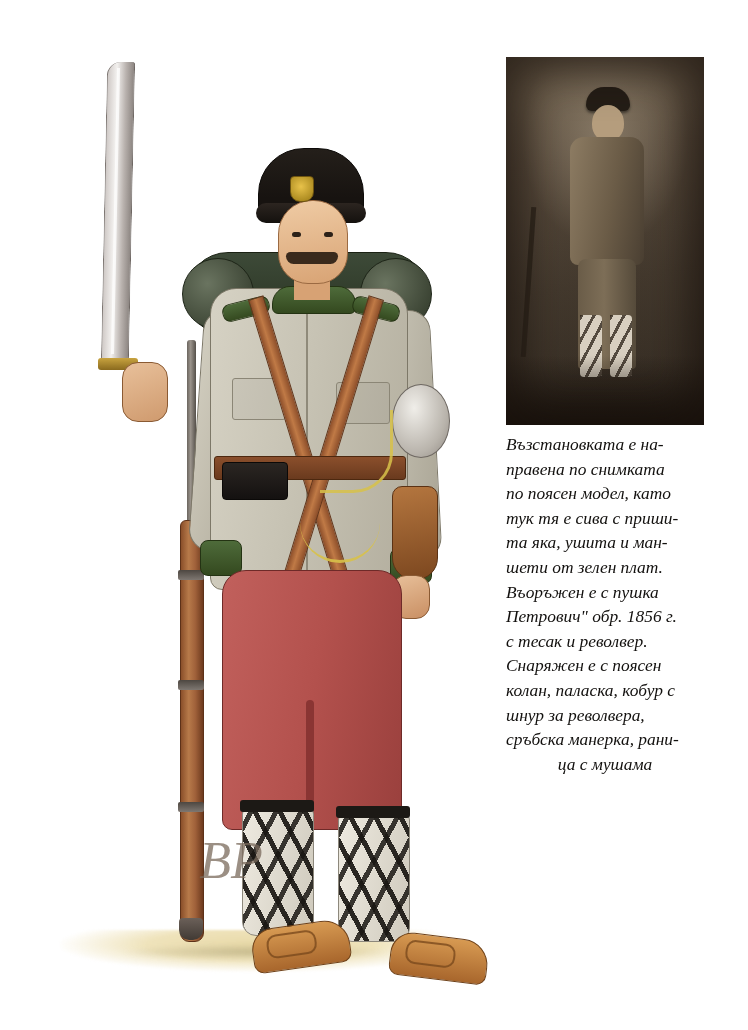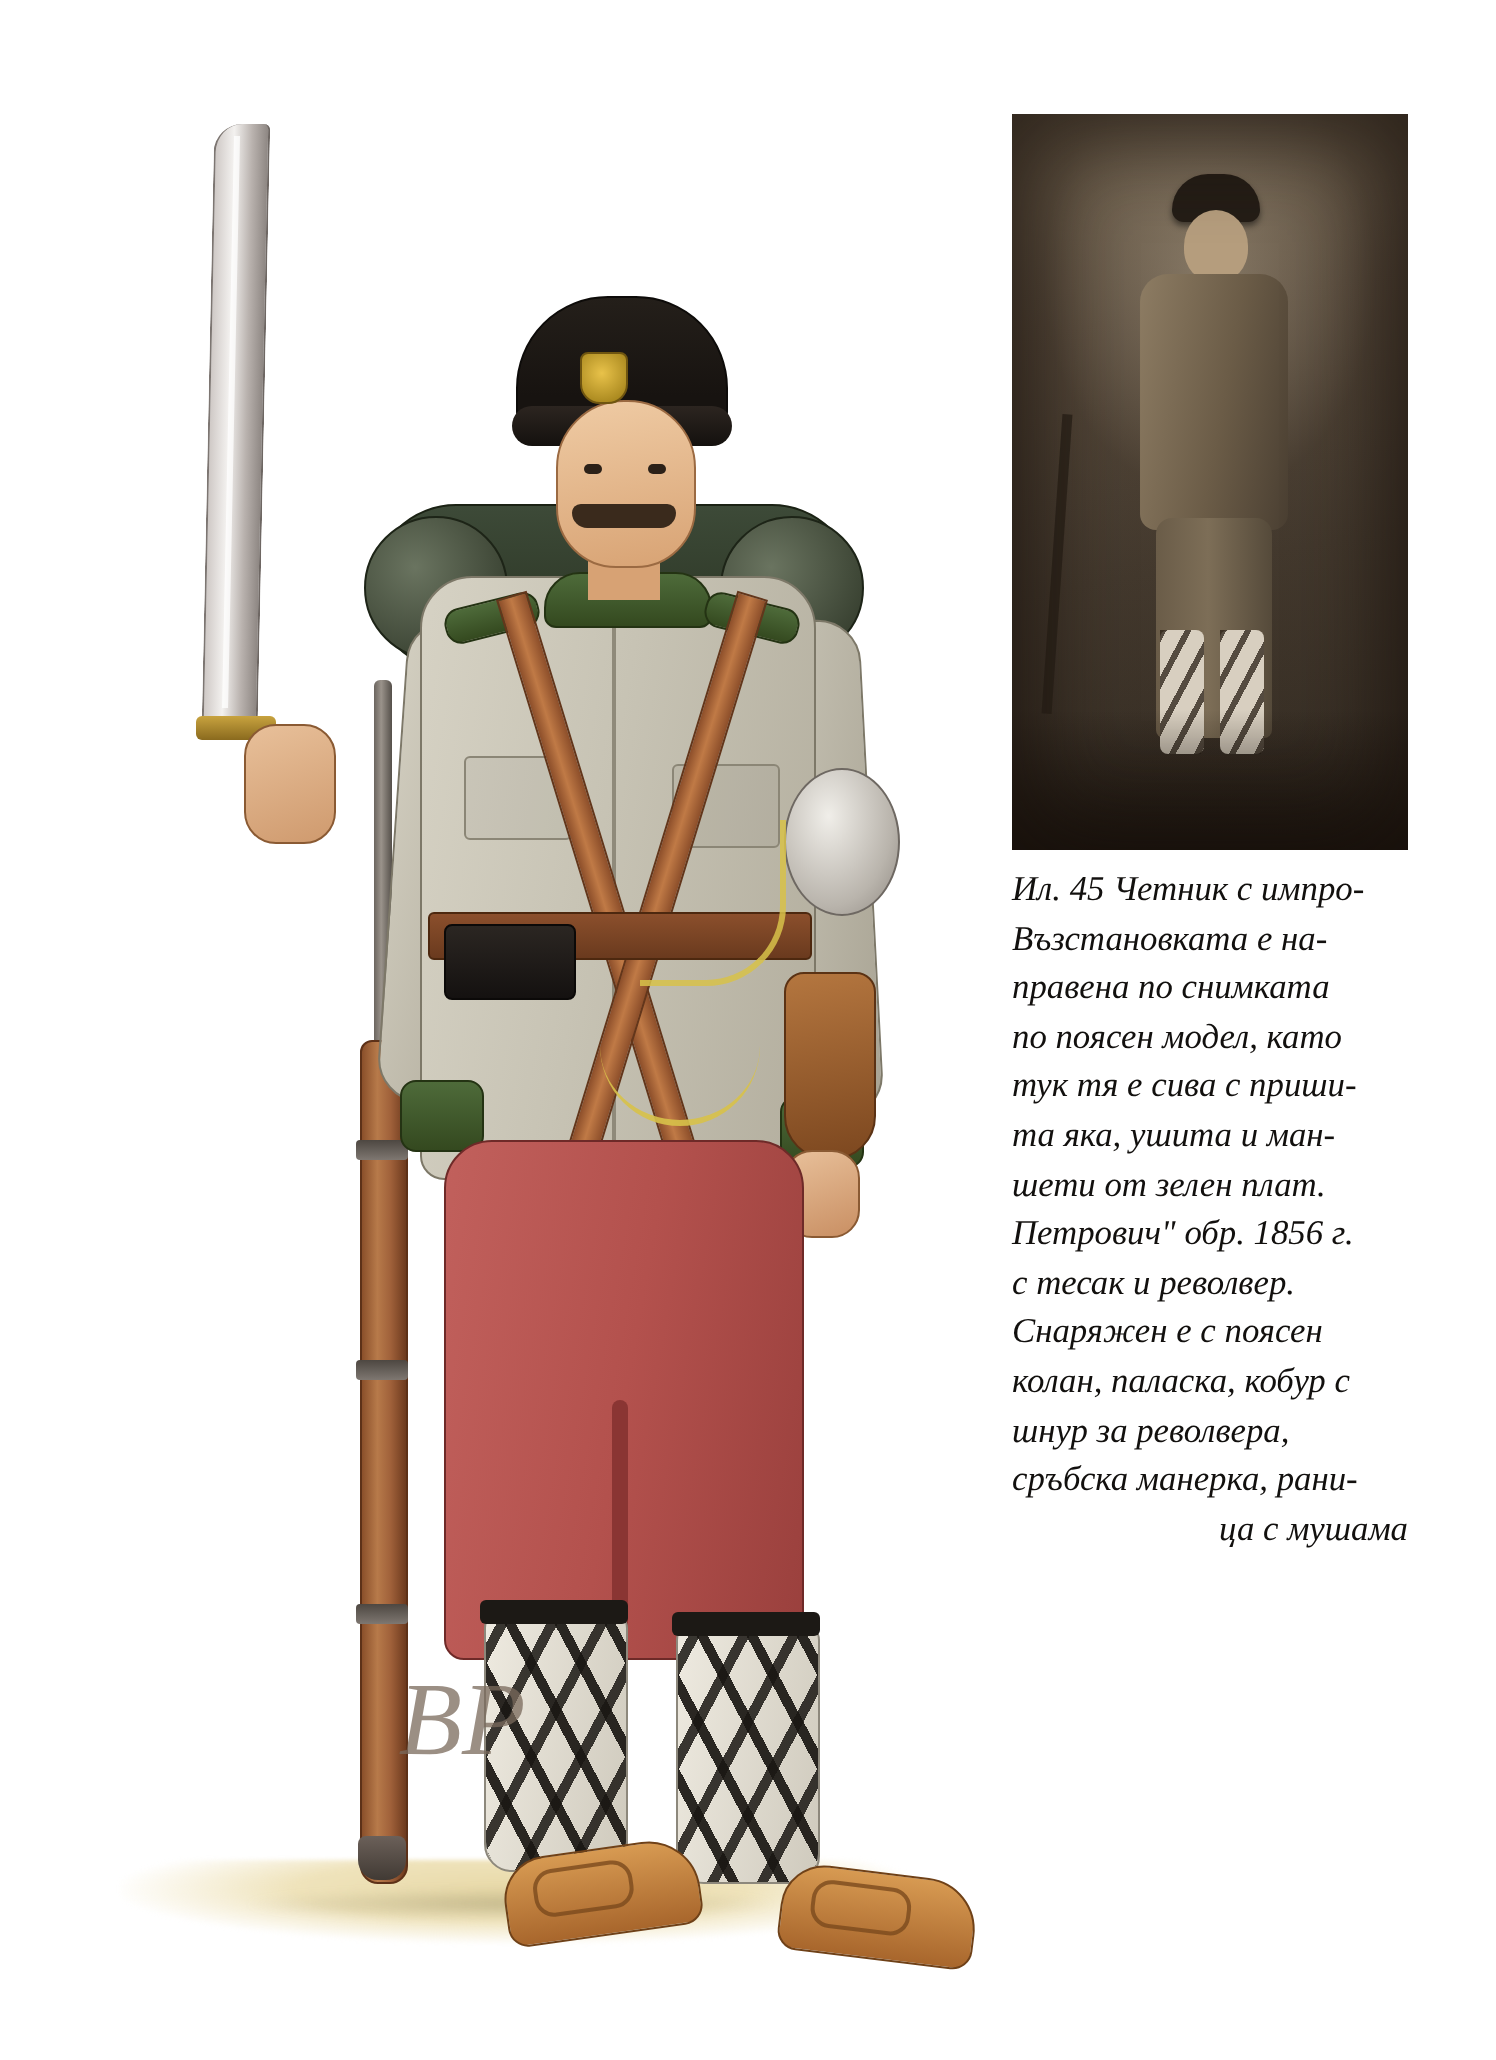--- a/index.html
+++ b/index.html
@@ -114,21 +114,21 @@
     width: 198px;
     font-family: "Liberation Serif", serif;
     font-style: italic;
     font-size: 17.4px;
     line-height: 24.6px;
     color: #12100e;
     text-align: justify;
     text-justify: inter-word;
   }
   .caption p { margin: 0; }
-  .caption .lastline { text-align: right; font-style: italic; }
+  .caption .lastline { text-align: center; font-style: italic; }
 
   
   .illus {
     position: absolute;
     left: 0;
     top: 0;
     width: 506px;
     height: 1030px;
   }
   .ground {
@@ -606,27 +606,27 @@
         <div class="ph-wrapL"></div>
         <div class="ph-wrapR"></div>
       </div>
       <div class="ph-rifle"></div>
       <div class="ph-shadow"></div>
       <div class="ph-vign"></div>
     </div>
   </div>
 
   <div class="caption">
-    <p>Ил. 45 Четник с импро-</p>
     <p>Възстановката е на-</p>
     <p>правена по снимката</p>
     <p>по поясен модел, като</p>
     <p>тук тя е сива с приши-</p>
     <p>та яка, ушита и ман-</p>
     <p>шети от зелен плат.</p>
+    <p>Въоръжен е с пушка</p>
     <p>Петрович" обр. 1856 г.</p>
     <p>с тесак и револвер.</p>
     <p>Снаряжен е с поясен</p>
     <p>колан, паласка, кобур с</p>
     <p>шнур за револвера,</p>
     <p>сръбска манерка, рани-</p>
     <p class="lastline">ца с мушама</p>
   </div>
 
 </div>

